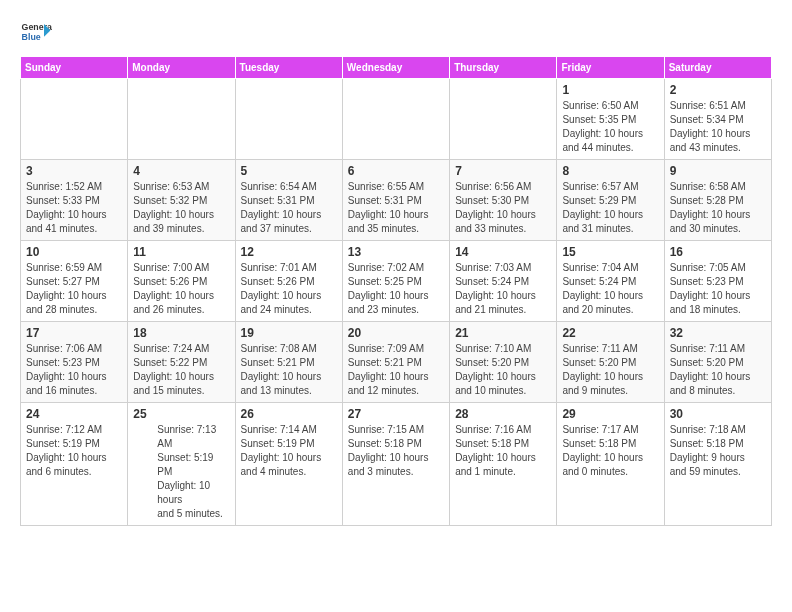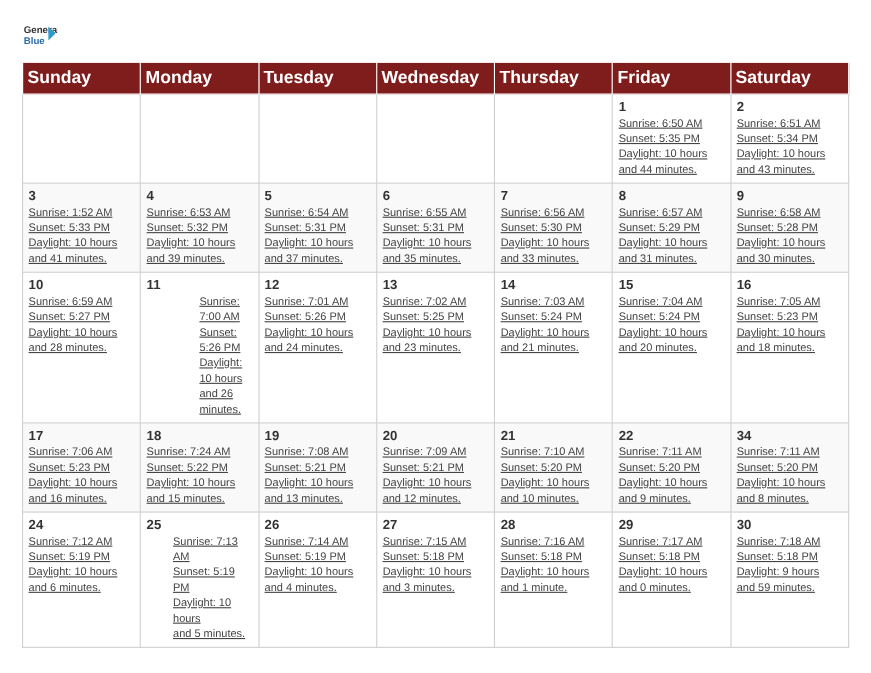--- a/index.html
+++ b/index.html
@@ -38,23 +38,23 @@
       font-size: 16px;
       color: #444;
       margin-top: 2px;
     }
     .calendar {
       width: 100%;
       border-collapse: collapse;
       margin-top: 8px;
     }
     .calendar thead th {
-      background-color: #7f1d1d;
+      background-color: #d946ef;
       color: #fff;
-      font-size: 16px;
+      font-size: 10px;
       font-weight: bold;
       padding: 5px 4px;
       text-align: left;
       border: 1px solid #fff;
     }
     .calendar tbody td {
       vertical-align: top;
       width: 14.28%;
       border: 1px solid #d0d0d0;
       padding: 4px 5px;
@@ -69,21 +69,20 @@
     .day-num {
       font-size: 12px;
       font-weight: bold;
       display: block;
       margin-bottom: 2px;
     }
     .day-info {
       font-size: 10px;
       color: #444;
       line-height: 1.4;
-      text-decoration: underline;
     }
     .empty-cell {
       background: #fff !important;
     }
   </style>
 </head>
 <body>
 
 <div class="header-area">
   <div class="logo">
@@ -191,21 +190,21 @@
       <tr>
         <td>
           <span class="day-num">10</span>
           <div class="day-info" style="white-space: pre-line;">Sunrise: 6:59 AM
 Sunset: 5:27 PM
 Daylight: 10 hours
 and 28 minutes.</div>
         </td>
         <td>
           <span class="day-num">11</span>
-          <div class="day-info" style="white-space: pre-line; margin-left: 48px;">Sunrise: 7:00 AM
+          <div class="day-info" style="white-space: pre-line;">Sunrise: 7:00 AM
 Sunset: 5:26 PM
 Daylight: 10 hours
 and 26 minutes.</div>
         </td>
         <td>
           <span class="day-num">12</span>
           <div class="day-info" style="white-space: pre-line;">Sunrise: 7:01 AM
 Sunset: 5:26 PM
 Daylight: 10 hours
 and 24 minutes.</div>
@@ -276,21 +275,21 @@
 and 10 minutes.</div>
         </td>
         <td>
           <span class="day-num">22</span>
           <div class="day-info" style="white-space: pre-line;">Sunrise: 7:11 AM
 Sunset: 5:20 PM
 Daylight: 10 hours
 and 9 minutes.</div>
         </td>
         <td>
-          <span class="day-num">34</span>
+          <span class="day-num">32</span>
           <div class="day-info" style="white-space: pre-line;">Sunrise: 7:11 AM
 Sunset: 5:20 PM
 Daylight: 10 hours
 and 8 minutes.</div>
         </td>
       </tr>
       <tr>
         <td>
           <span class="day-num">24</span>
           <div class="day-info" style="white-space: pre-line;">Sunrise: 7:12 AM

